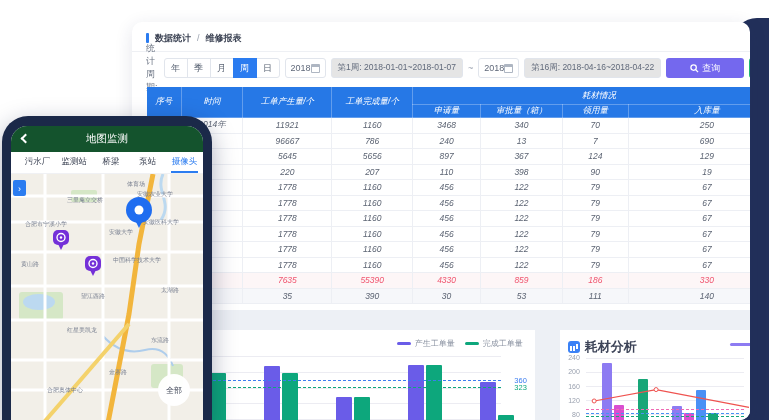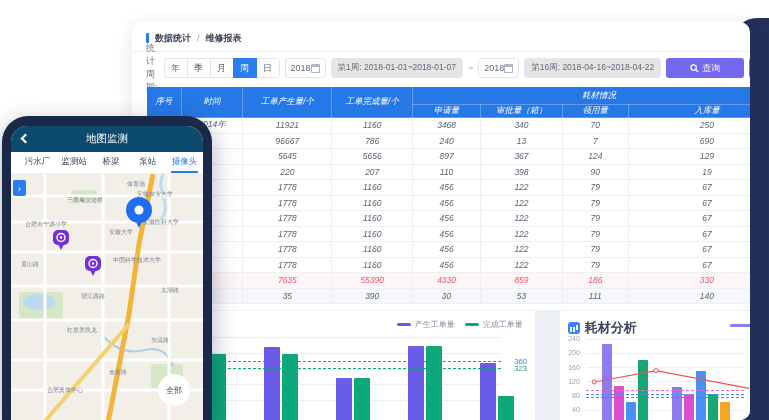--- a/index.html
+++ b/index.html
@@ -46,21 +46,21 @@
   col.c5{width:65px} col.c6{width:78px} col.c7{width:63px} col.c8{width:150px}
   thead th { background:#2678e6; color:#fff; font-weight:normal; border:1px solid rgba(255,255,255,.28);
              text-align:center; font-size:8.5px; }
   thead tr.h1 th { height:18px; }
   thead tr.h2 th { height:13px; }
   tbody td { height:15.5px; text-align:center; color:#5b6372; border:1px solid #edeff4; background:#fff; }
   tbody tr.total-row td { background:#fdf6f7; color:#f0556f; }
   tbody tr.avg-row td { background:#f6f7fa; }
 
   
-  .charts-strip { flex:1; margin:6px -14px 0; background:#edf0f5; padding:1px 0 0; display:flex; gap:25px; overflow:hidden; }
+  .charts-strip { flex:1; margin:6px -14px 0; background:#edf0f5; padding:20px 0 0; display:flex; gap:25px; overflow:hidden; }
   .chart-card { background:#fff; position:relative; overflow:hidden; }
   .chart-card.left { width:413px; }
   .chart-card.right { width:195px; }
   .legend { position:absolute; top:8px; right:12px; display:flex; gap:10px; align-items:center; }
   .legend-item { display:flex; align-items:center; gap:4px; font-size:8px; color:#8b93a2; }
   .legend-pill { width:14px; height:3px; border-radius:2px; }
   .plot { position:absolute; }
   .gl { position:absolute; left:0; right:0; height:1px; background:#ececf2; }
   .bar { position:absolute; bottom:0; border-radius:1px 1px 0 0; }
   .refline { position:absolute; left:0; right:0; border-top:1px dashed; }
@@ -71,21 +71,21 @@
                     box-shadow:3px 0 0 #fff, 6px -2px 0 #fff; }
   .rc-title { font-size:13px; font-weight:bold; color:#3d4458;font-family:Liberation Mono, monospace; }
   .rc-legend-sliver { position:absolute; right:-6px; top:13px; width:26px; height:3px; background:#8d7bf2; border-radius:2px; }
   .ytick { position:absolute; right:0; font-size:7px; color:#9aa1af; }
 
   
   .phone { position:absolute; left:2px; top:116px; width:210px; height:312px; background:#1b2949;
            border-radius:26px 26px 0 0; box-shadow:0 8px 24px rgba(20,30,70,.35);
            padding:10px 9px 0; z-index:5; overflow:hidden; }
   .screen { width:100%; height:100%; border-radius:16px 16px 0 0; overflow:hidden; display:flex; flex-direction:column; background:#fff; }
-  .p-header { height:26px; background:#0c4a6e; display:flex; align-items:center; justify-content:center; position:relative; flex:none; }
+  .p-header { height:26px; background:#14532d; display:flex; align-items:center; justify-content:center; position:relative; flex:none; }
   .p-title { color:#fff; font-size:10.5px; }
   .back-chevron { position:absolute; left:11px; top:9px; width:7px; height:7px;
                   border-left:2px solid #fff; border-bottom:2px solid #fff; transform:rotate(45deg); }
   .p-tabs { height:22px; display:flex; align-items:stretch; flex:none; background:#fff; border-bottom:1px solid #f0f1f4;padding-left:8px; }
   .p-tab { flex:1; display:flex; align-items:center; justify-content:center; font-size:8.5px; color:#3c4354; cursor:pointer; }
   .p-tab span { padding:4px 1px 3px; border-bottom:2px solid transparent; }
   .p-tab.active { color:#2b7cf0; }
   .p-tab.active span { border-bottom-color:#2b7cf0; }
   .p-map { flex:1; position:relative; background:#f2efe8; }
   .p-map svg { position:absolute; inset:0; }

